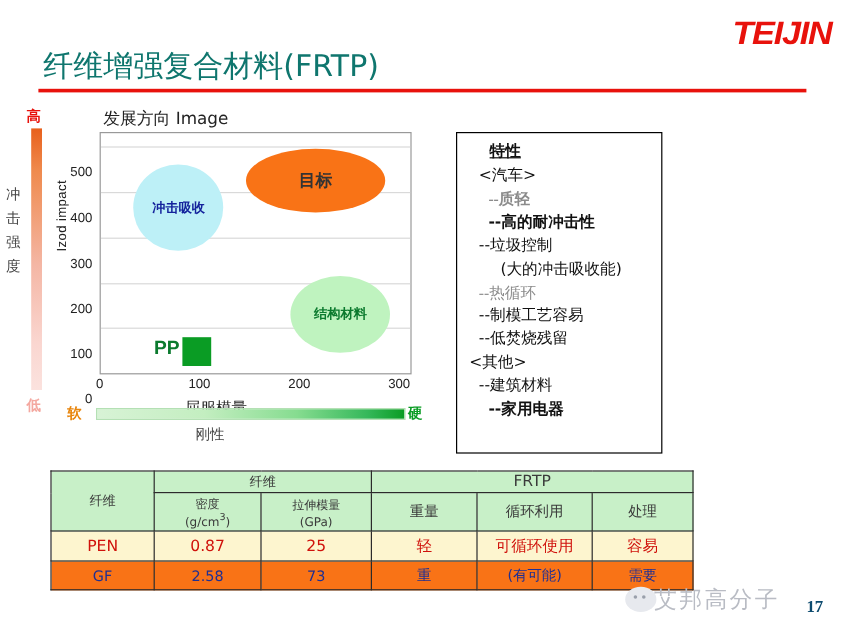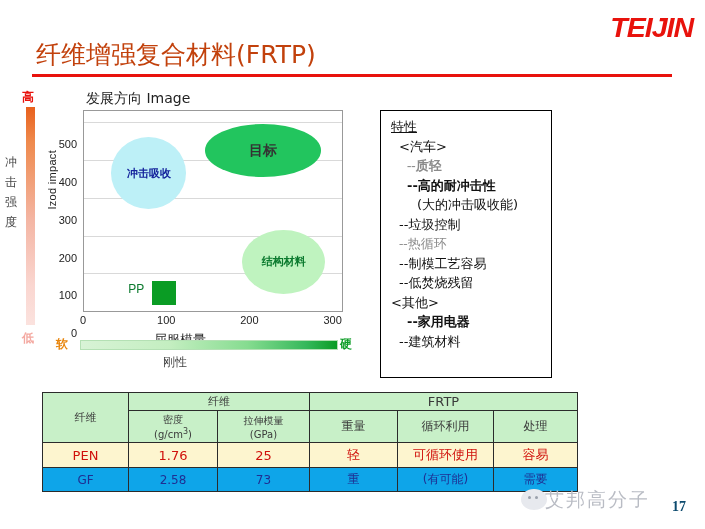--- a/index.html
+++ b/index.html
@@ -25,21 +25,21 @@
     font-style: italic;
     letter-spacing: -1px;
     color: #e8120c;
     transform: scaleX(1.06);
     transform-origin: right center;
   }
   #page-title {
     position: absolute;
     left: 36px; top: 38px;
     font-size: 25px;
-    color: #c2410c;
+    color: #0f766e;
     font-family: "DejaVu Sans", sans-serif;
     white-space: nowrap;
     letter-spacing: 0px;
   }
   #title-rule {
     position: absolute;
     left: 32px; top: 74px;
     width: 640px; height: 3px;
     background: #e8120c;
   }
@@ -149,22 +149,22 @@
   #bubble-structure {
     background: #bff3bf;
     color: #0b7a2e;
   }
   #pp-marker {
     position: absolute;
     background: #0a9c24;
   }
   #pp-label {
     position: absolute;
-    font-size: 12px;
-    font-weight: normal;
+    font-size: 16px;
+    font-weight: bold;
     color: #0b7a2e;
     font-family: "Liberation Sans", sans-serif;
   }
   #chart-xlabel {
     position: absolute;
     left: 154px; top: 331px;
     font-size: 13px;
     color: #222;
     font-family: "DejaVu Sans", sans-serif;
     font-weight: normal;
@@ -210,22 +210,22 @@
     background: #ffffff;
     box-sizing: border-box;
     padding: 6px 0 0 10px;
     font-family: "DejaVu Sans", sans-serif;
     font-size: 13px;
     color: #111;
     line-height: 19.5px;
   }
   #char-box .hdr {
     text-decoration: underline;
-    font-weight: normal;
-    margin-left: 0;
+    font-weight: bold;
+    margin-left: 17px;
   }
   #char-box .l { display: block; white-space: nowrap; }
   .ind1 { padding-left: 8px; }
   .ind2 { padding-left: 16px; }
   .ind3 { padding-left: 26px; }
   .bold { font-weight: bold; }
   .faded { color: #8b8b8b; font-family: Liberation Serif, serif; }
 
   
   #data-table {
@@ -251,21 +251,21 @@
   .hdr-cell.big { font-size: 13px; }
   .hdr-cell.sub { font-size: 12px; }
   .row-pen td {
     background: #fdf5cf;
     color: #d0110b;
     font-weight: bold;
     font-size: 13px;
     height: 22px;
   }
   .row-gf td {
-    background: #0ea5e9;
+    background: #f97316;
     color: #1f2f93;
     font-size: 12px;
     height: 21px;
   }
   .sup { font-size: 8px; vertical-align: super; }
   .tiny2 { font-size: 10px; line-height: 11px; }
 
   
   #watermark {
     position: absolute;
@@ -322,21 +322,21 @@
 <div id="chart-ylabel">Izod impact</div>
 <div id="plot-frame">
     <div class="gridline" style="top: 162.264px;"></div>
     <div class="gridline" style="top: 124.528px;"></div>
     <div class="gridline" style="top: 86.7925px;"></div>
     <div class="gridline" style="top: 49.0566px;"></div>
     <div class="gridline" style="top: 11.3208px;"></div>
     <div class="bubble" id="bubble-impact" style="width: 74.9032px; height: 71.6981px; left: 27.4645px; top: 26.4151px; background: rgb(189, 240, 247); color: rgb(20, 35, 156);">
       <span>冲击吸收</span>
     </div>
-    <div class="bubble" id="bubble-target" style="width: 116.516px; height: 52.8302px; left: 120.677px; top: 13.2075px; background: #22c55e; color: rgb(51, 51, 51);">
+    <div class="bubble" id="bubble-target" style="width: 116.516px; height: 52.8302px; left: 120.677px; top: 13.2075px; background: #f97316; color: rgb(51, 51, 51);">
       <span>目标</span>
     </div>
     <div class="bubble" id="bubble-structure" style="width: 83.2258px; height: 64.1509px; left: 158.129px; top: 118.868px; background: rgb(191, 243, 191); color: rgb(11, 122, 46);">
       <span>结构材料</span>
     </div>
     <div id="pp-marker" style="left: 68.2452px; top: 169.811px; width: 23.3032px; height: 24.5283px; background: rgb(10, 156, 36);"></div>
     <div id="pp-label" style="left: 44.2452px; top: 170.811px; color: rgb(11, 122, 46);">PP</div>
   </div>
 <div id="chart-ticks-layer">
     <div class="ytick-label" style="left: 43px; top: 303px;">0</div>
@@ -356,28 +356,28 @@
 <div id="h-gradient-bar"></div>
 <div id="h-hard-label">硬</div>
 <div id="h-axis-label">刚性</div>
 
 <div id="char-box">
   <span class="hdr l">特性</span>
   <div id="char-lines">
       <span class="l ind1">&lt;汽车&gt;</span>
       <span class="l ind2 bold faded">--质轻</span>
       <span class="l ind2 bold">--高的耐冲击性</span>
+      <span class="l ind1">--垃圾控制</span>
       <span class="l ind3">(大的冲击吸收能)</span>
-      <span class="l ind1">--垃圾控制</span>
       <span class="l ind1 faded">--热循环</span>
       <span class="l ind1">--制模工艺容易</span>
       <span class="l ind1">--低焚烧残留</span>
       <span class="l ind0">&lt;其他&gt;</span>
+      <span class="l ind1">--建筑材料</span>
       <span class="l ind2 bold">--家用电器</span>
-      <span class="l ind1">--建筑材料</span>
     </div>
 </div>
 
 <table id="data-table">
   <colgroup>
     <col style="width:86px">
       <col style="width:89px">
       <col style="width:92px">
     <col style="width:88px">
       <col style="width:96px">
@@ -397,21 +397,21 @@
       <td class="hdr-cell sub">
         <span class="tiny2">拉伸模量</span><br>
         <span class="tiny2">(GPa)</span>
       </td>
       <td class="hdr-cell sub">重量</td>
       <td class="hdr-cell sub">循环利用</td>
       <td class="hdr-cell sub">处理</td>
     </tr>
     <tr class="row-pen">
       <td>PEN</td>
-      <td>1.76</td>
+      <td>0.87</td>
       <td>25</td>
       <td>轻</td>
       <td>可循环使用</td>
       <td>容易</td>
     </tr>
     <tr class="row-gf">
       <td>GF</td>
       <td>2.58</td>
       <td>73</td>
       <td>重</td>

